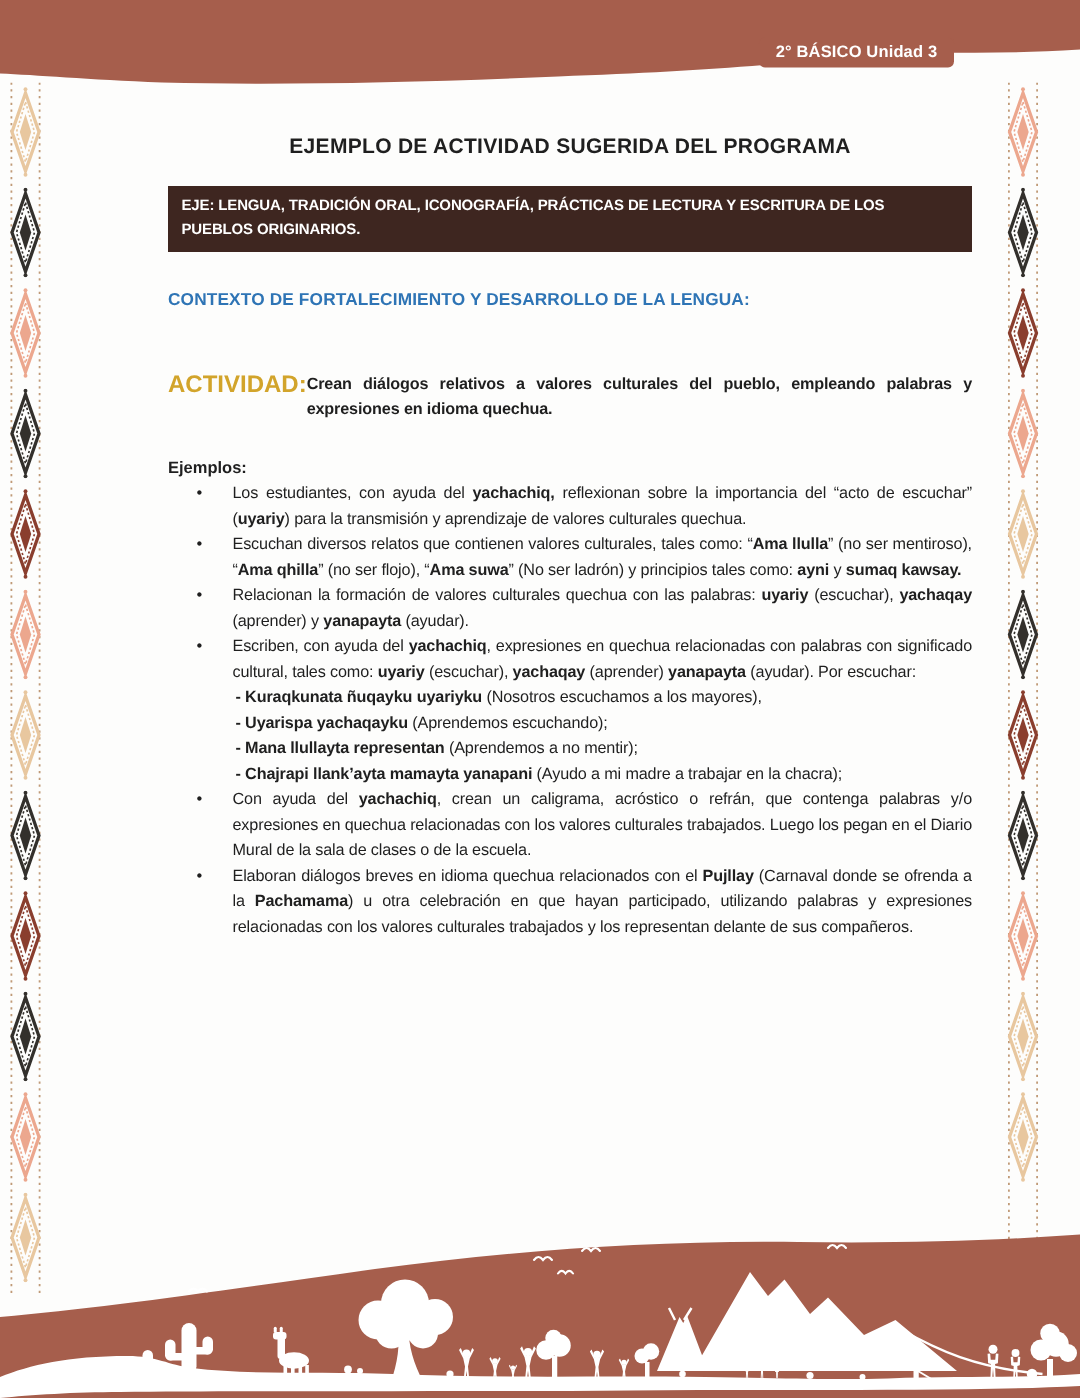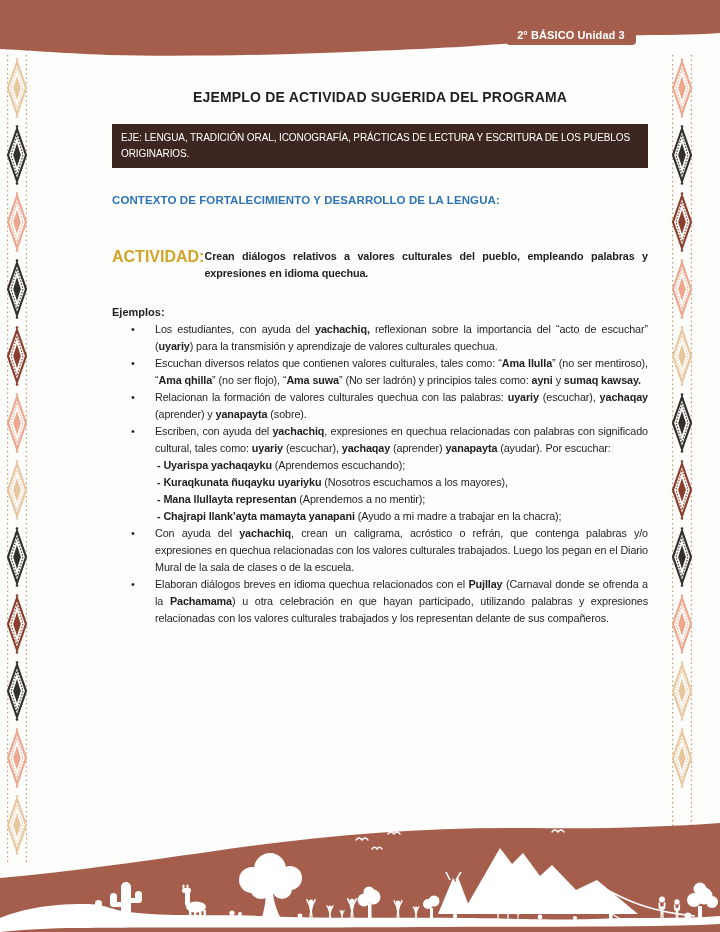--- a/index.html
+++ b/index.html
@@ -19,21 +19,21 @@
   .badge-stem { position:absolute; left:590px; top:22px; width:12px; height:22px; background:var(--terracotta); }
   
   .textile { position:absolute; top:55px; width:22px; }
   .textile.left  { left:6px;  height:810px; }
   .textile.right { left:671px; height:785px; }
   
   .content { position:absolute; left:112px; top:85px; width:536px; }
   .page-title { font-size:14px; font-weight:bold; text-align:center; margin-top:4px; letter-spacing:.2px; }
   .eje-banner {
     margin-top:19px; background:var(--banner-brown); color:#fff;
-    font-size:10px; font-weight:normal; line-height:16px; letter-spacing:-.1px;
+    font-size:10px; font-weight:bold; line-height:16px; letter-spacing:-.1px;
     padding:6px 9px; min-height:44px;
   }
   .contexto { margin-top:26px; color:var(--heading-blue); font-size:11.5px; font-weight:bold; letter-spacing:.1px; }
   .actividad { margin-top:42px; display:flex; }
   .actividad .lab { flex:0 0 60px; color:var(--actividad-gold); font-size:16px; font-weight:bold; line-height:17px; }
   .actividad .txt { flex:1; font-size:10.8px; font-weight:bold; line-height:17px; text-align:justify; letter-spacing:-.1px; }
   .ejemplos { margin-top:22px; font-size:11px; font-weight:bold; line-height:17px; }
   .list { margin-top:0; }
   .li { display:flex; font-size:10.8px; line-height:17px; letter-spacing:-.1px; }
   .li .marker { flex:0 0 43px; padding-left:19px; font-size:11px; }
@@ -124,31 +124,31 @@
       <div class="li bullet">
         <span class="marker">•</span>
         <div class="txt"><span>Los estudiantes, con ayuda del </span><span class="b">yachachiq,</span><span> reflexionan sobre la importancia del “acto de escuchar” (</span><span class="b">uyariy</span><span>) para la transmisión y aprendizaje de valores culturales quechua.</span></div>
       </div>
       <div class="li bullet">
         <span class="marker">•</span>
         <div class="txt"><span>Escuchan diversos relatos que contienen valores culturales, tales como: “</span><span class="b">Ama llulla</span><span>” (no ser mentiroso), “</span><span class="b">Ama qhilla</span><span>” (no ser flojo), “</span><span class="b">Ama suwa</span><span>” (No ser ladrón) y principios tales como: </span><span class="b">ayni</span><span> y </span><span class="b">sumaq kawsay.</span></div>
       </div>
       <div class="li bullet">
         <span class="marker">•</span>
-        <div class="txt"><span>Relacionan la formación de valores culturales quechua con las palabras: </span><span class="b">uyariy</span><span> (escuchar), </span><span class="b">yachaqay</span><span> (aprender) y </span><span class="b">yanapayta</span><span> (sobre).</span></div>
+        <div class="txt"><span>Relacionan la formación de valores culturales quechua con las palabras: </span><span class="b">uyariy</span><span> (escuchar), </span><span class="b">yachaqay</span><span> (aprender) y </span><span class="b">yanapayta</span><span> (ayudar).</span></div>
       </div>
       <div class="li bullet">
         <span class="marker">•</span>
         <div class="txt"><span>Escriben, con ayuda del </span><span class="b">yachachiq</span><span>, expresiones en quechua relacionadas con palabras con significado cultural, tales como: </span><span class="b">uyariy</span><span> (escuchar), </span><span class="b">yachaqay</span><span> (aprender) </span><span class="b">yanapayta</span><span> (ayudar). Por escuchar:</span></div>
       </div>
       <div class="li sub">
+        <div class="txt"><span class="b">- Kuraqkunata ñuqayku uyariyku</span><span> (Nosotros escuchamos a los mayores),</span></div>
+      </div>
+      <div class="li sub">
         <div class="txt"><span class="b">- Uyarispa yachaqayku</span><span> (Aprendemos escuchando);</span></div>
-      </div>
-      <div class="li sub">
-        <div class="txt"><span class="b">- Kuraqkunata ñuqayku uyariyku</span><span> (Nosotros escuchamos a los mayores),</span></div>
       </div>
       <div class="li sub">
         <div class="txt"><span class="b">- Mana llullayta representan</span><span> (Aprendemos a no mentir);</span></div>
       </div>
       <div class="li sub">
         <div class="txt"><span class="b">- Chajrapi llank’ayta mamayta yanapani</span><span> (Ayudo a mi madre a trabajar en la chacra);</span></div>
       </div>
       <div class="li bullet">
         <span class="marker">•</span>
         <div class="txt"><span>Con ayuda del </span><span class="b">yachachiq</span><span>, crean un caligrama, acróstico o refrán, que contenga palabras y/o expresiones en quechua relacionadas con los valores culturales trabajados. Luego los pegan en el Diario Mural de la sala de clases o de la escuela.</span></div>

